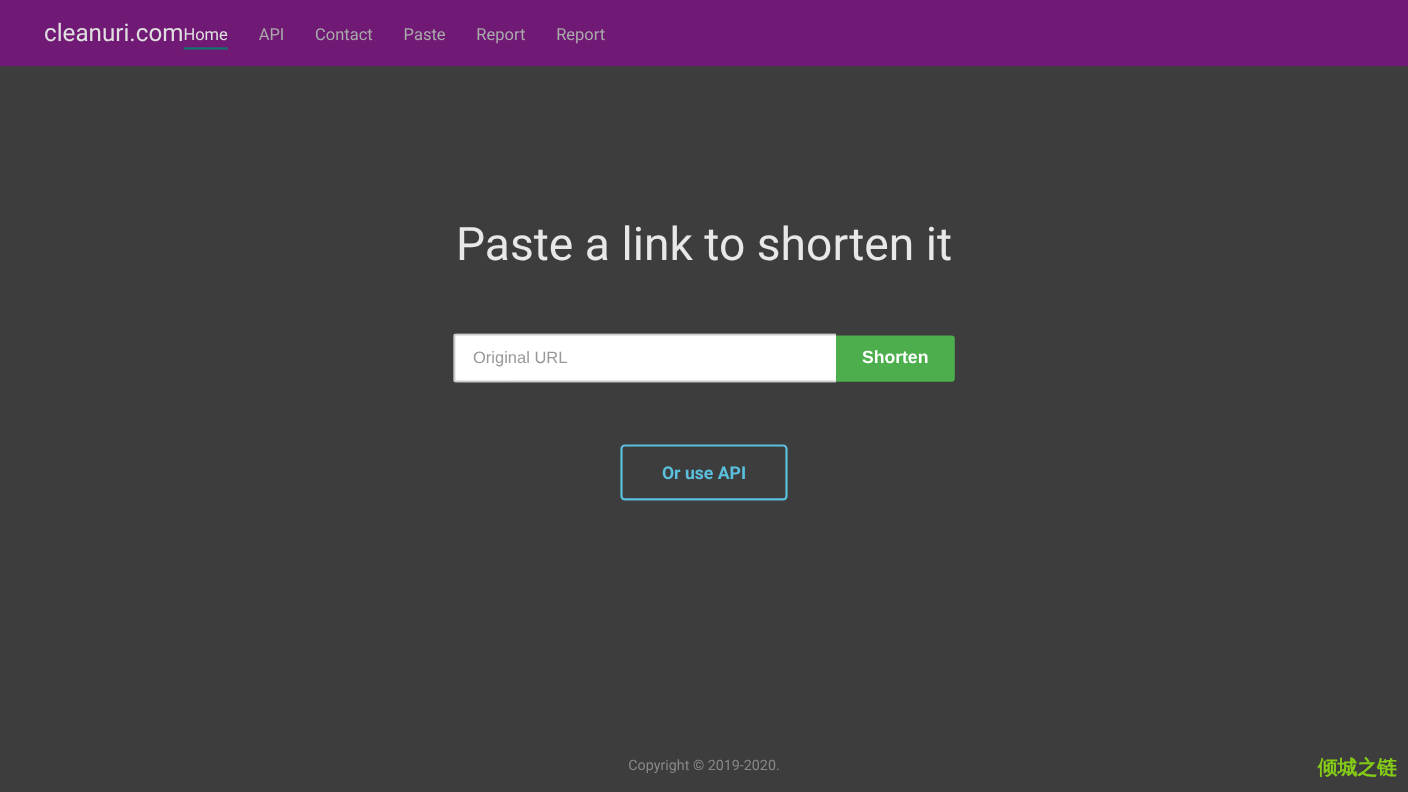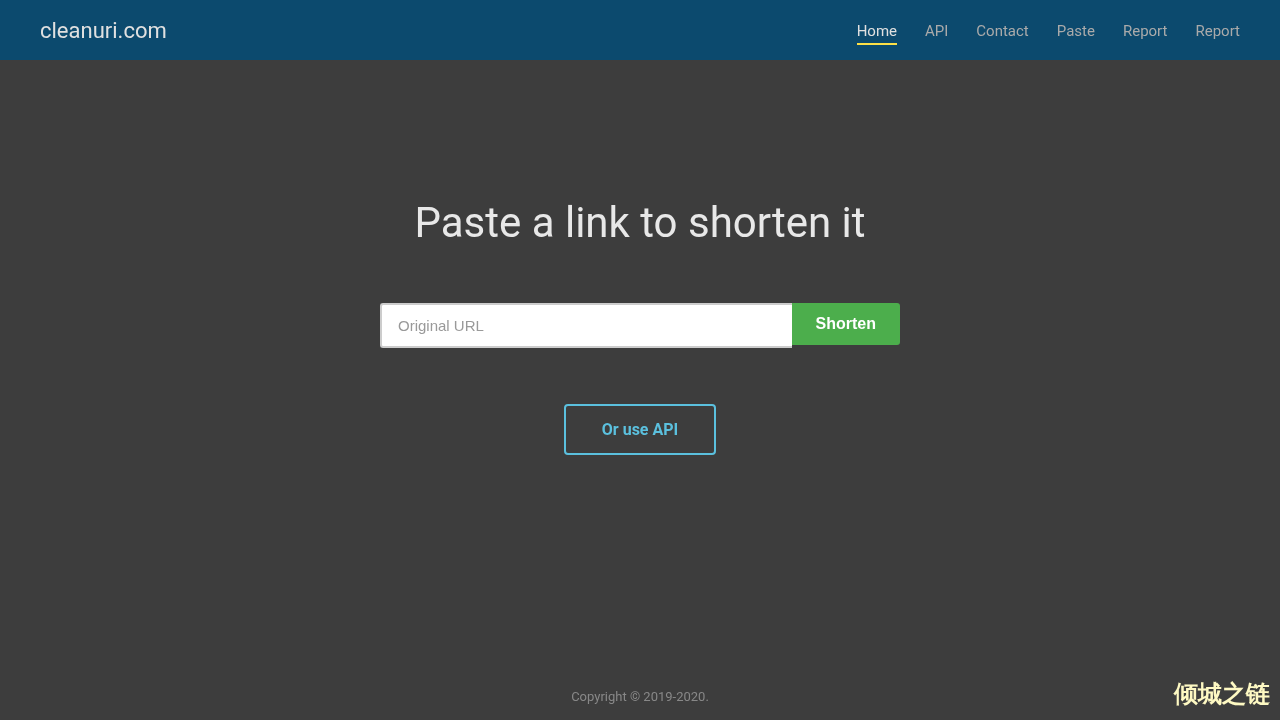--- a/index.html
+++ b/index.html
@@ -16,24 +16,23 @@
       color: #e0e0e0;
       display: flex;
       flex-direction: column;
       overflow: hidden;
     }
 
     
     nav {
       display: flex;
       align-items: center;
-      justify-content: space-between;
       padding: 0 40px;
       height: 60px;
-      background-color: #0c4a6e;
+      background-color: #701a75;
     }
 
     .nav-brand {
       font-size: 22px;
       font-weight: 400;
       color: #e0e0e0;
       text-decoration: none;
     }
 
     .nav-links {
@@ -43,23 +42,22 @@
     }
 
     .nav-links li a {
       text-decoration: none;
       color: #aaaaaa;
       font-size: 15px;
     }
 
     .nav-links li.active a {
       color: #e0e0e0;
-      border-bottom: 2px solid #fde047;
+      border-bottom: 2px solid #0f766e;
       padding-bottom: 3px;
-      margin-left: 45px;
     }
 
     
     main {
       flex: 1;
       display: flex;
       flex-direction: column;
       align-items: center;
       justify-content: center;
       gap: 56px;
@@ -68,22 +66,22 @@
 
     .hero-title {
       font-size: 42px;
       font-weight: 400;
       color: #e8e8e8;
       text-align: center;
     }
 
     .url-form {
       display: flex;
-      align-items: flex-start;
-      width: 520px;
+      align-items: center;
+      width: 456px;
     }
 
     .url-input {
       flex: 1;
       padding: 12px 16px;
       font-size: 15px;
       border: 2px solid #cccccc;
       border-right: none;
       background-color: #ffffff;
       color: #333333;
@@ -125,22 +123,22 @@
       padding: 16px;
       font-size: 13px;
       color: #888888;
     }
 
     
     .watermark {
       position: fixed;
       bottom: 10px;
       right: 10px;
-      font-size: 24px;
-      color: #fef9c3;
+      font-size: 18px;
+      color: #84cc16;
       font-weight: bold;
     }
   </style>
 </head>
 <body>
 
 <nav>
   <a class="nav-brand">cleanuri.com</a>
   <ul class="nav-links">
     <li class="active">

